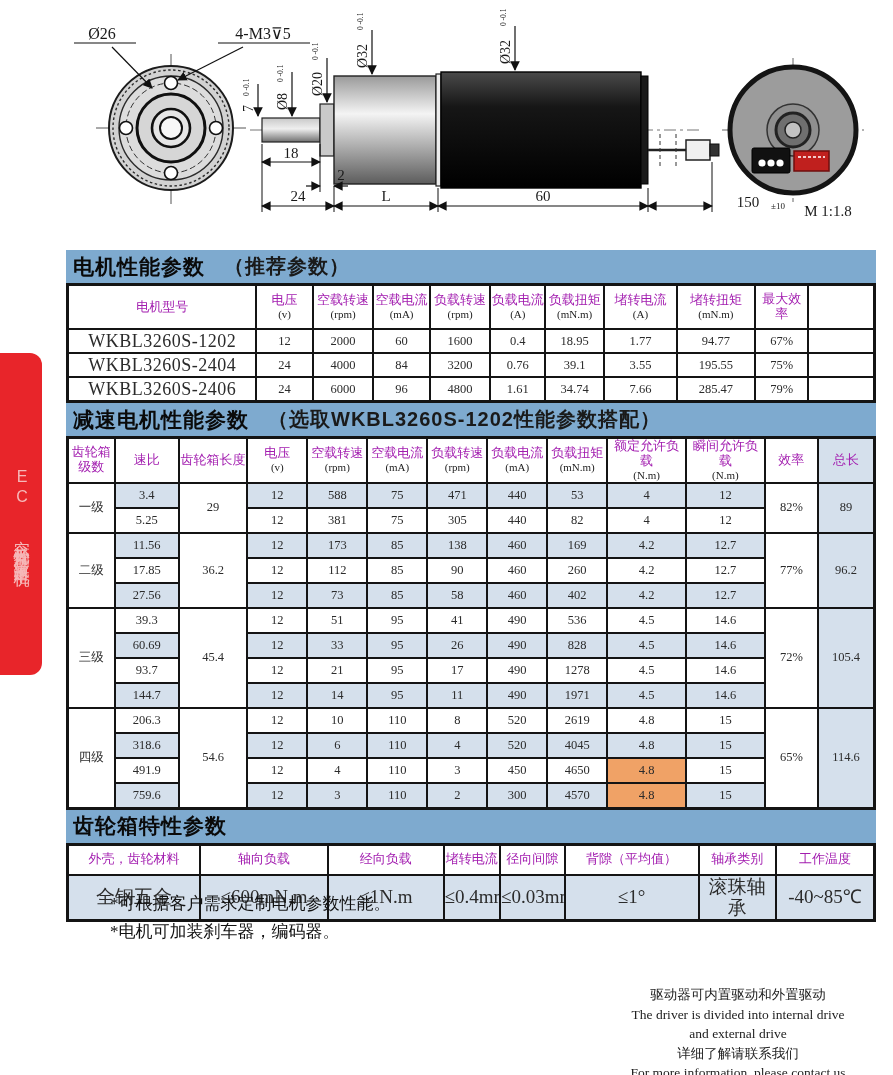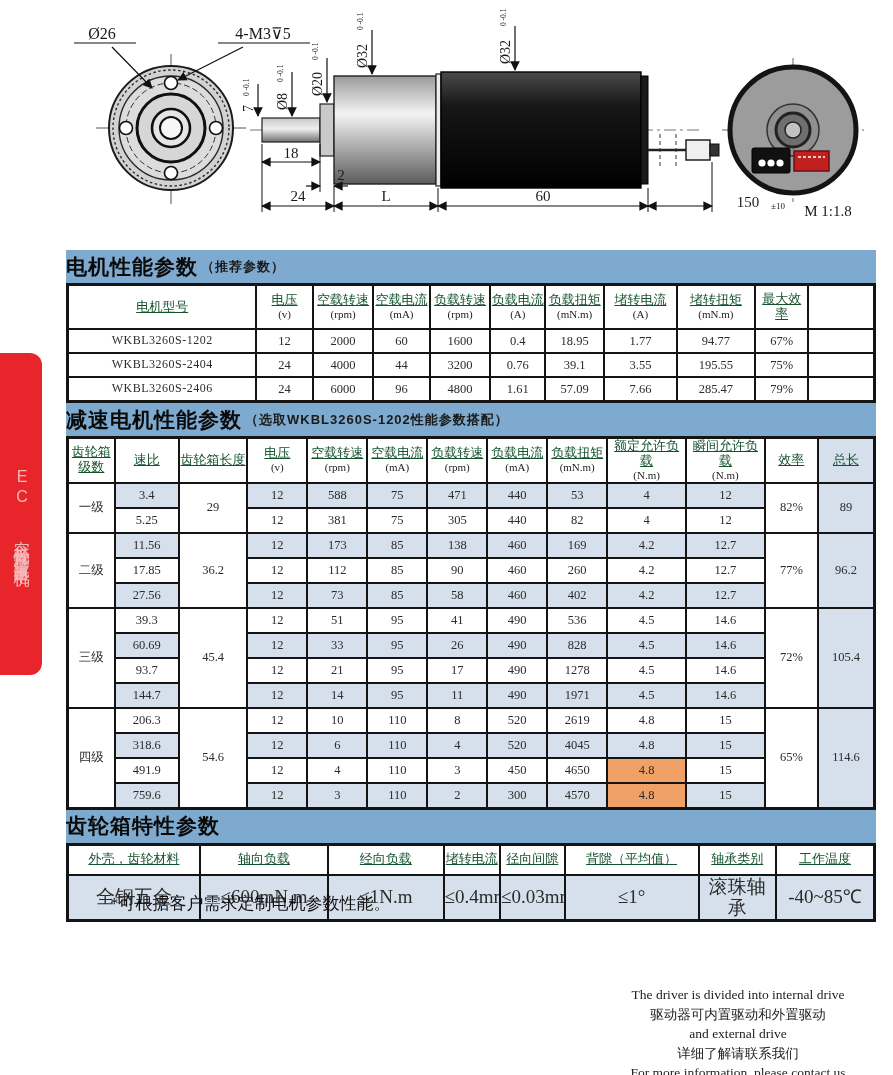--- a/index.html
+++ b/index.html
@@ -10,33 +10,33 @@
     border-radius:0 12px 12px 0;display:flex;align-items:center;justify-content:center;}
   .side-tab span{writing-mode:vertical-rl;text-orientation:upright;color:#f6b9b9;
     font-size:16px;letter-spacing:3px;font-family:"Liberation Sans",sans-serif;}
 
   
   .drawing{position:absolute;left:0;top:0;}
   .drawing text{font-family:"Liberation Serif",serif;fill:#1a1a1a;}
 
   
   .block{position:absolute;left:66px;top:250px;width:810px;}
-  .bar{background:#7eaacf;height:33px;display:flex;align-items:center;box-sizing:border-box;}
+  .bar{background:#7eaacf;height:33px;display:flex;align-items:center;padding-left:7px;box-sizing:border-box;}
   .bar-title{font-weight:bold;font-size:21px;color:#0a0a0a;letter-spacing:1px;}
-  .bar-sub{font-size:13px;font-weight:bold;color:#1a1a1a;margin-left:3px;letter-spacing:1px;}
+  .bar-sub{font-size:20px;font-weight:bold;color:#1a1a1a;margin-left:19px;letter-spacing:1px;}
 
   table{width:100%;border-collapse:collapse;table-layout:fixed;background:#fff;
     font-family:"Liberation Serif",serif;border:3px solid #141414;}
   th,td{border:2px solid #141414;text-align:center;vertical-align:middle;padding:0;
     color:#2b2b2b;font-weight:normal;line-height:1.15;overflow:hidden;}
-  th .h-main{font-size:13px;color:#14532d;text-decoration:underline;}
+  th .h-main{font-size:13px;color:#a21caf;}
   th .h-unit{font-size:11px;color:#1d1d1d;}
   #motor-table th{height:42px;}
   #motor-table td{height:22px;font-size:12.5px;}
-  #motor-table td.model{font-size:12px;letter-spacing:.5px;}
+  #motor-table td.model{font-size:18px;letter-spacing:.5px;}
   #gear-table th{height:42px;}
   #gear-table td{height:23px;font-size:12.5px;}
   #box-table th{height:28px;}
   #box-table td{height:32px;font-size:19px;}
   .shade{background:#d5e0ec;}
   .orange{background:#f0a266;}
 
   .notes{position:absolute;left:66px;top:890px;font-family:"Liberation Serif",serif;
     font-size:17px;color:#111;line-height:1.65;padding-left:44px;}
   .footer{position:absolute;left:588px;top:985px;width:300px;text-align:center;
@@ -252,37 +252,37 @@
           <td>18.95</td>
           <td>1.77</td>
           <td>94.77</td>
           <td>67%</td>
           <td></td>
         </tr>
         <tr>
           <td class="model">WKBL3260S-2404</td>
           <td>24</td>
           <td>4000</td>
-          <td>44</td>
+          <td>84</td>
           <td>3200</td>
           <td>0.76</td>
           <td>39.1</td>
           <td>3.55</td>
           <td>195.55</td>
           <td>75%</td>
           <td></td>
         </tr>
         <tr>
           <td class="model">WKBL3260S-2406</td>
           <td>24</td>
           <td>6000</td>
           <td>96</td>
           <td>4800</td>
           <td>1.61</td>
-          <td>57.09</td>
+          <td>34.74</td>
           <td>7.66</td>
           <td>285.47</td>
           <td>79%</td>
           <td></td>
         </tr>
       </tbody>
   </table>
 
   <div class="bar">
     <span class="bar-title">减速电机性能参数</span>
@@ -570,21 +570,22 @@
           <td class="shade">≤1°</td>
           <td class="shade">滚珠轴承</td>
           <td class="shade">-40~85℃</td>
         </tr>
       </tbody>
   </table>
 </div>
 
 <div class="notes">
   <div>*可根据客户需求定制电机参数性能。</div>
+  <div>*电机可加装刹车器，编码器。</div>
 </div>
 
 <div class="footer">
+  <div>驱动器可内置驱动和外置驱动</div>
   <div>The driver is divided into internal drive</div>
-  <div>驱动器可内置驱动和外置驱动</div>
   <div>and external drive</div>
   <div>详细了解请联系我们</div>
   <div>For more information, please contact us</div>
 </div>
 
 </body></html>

